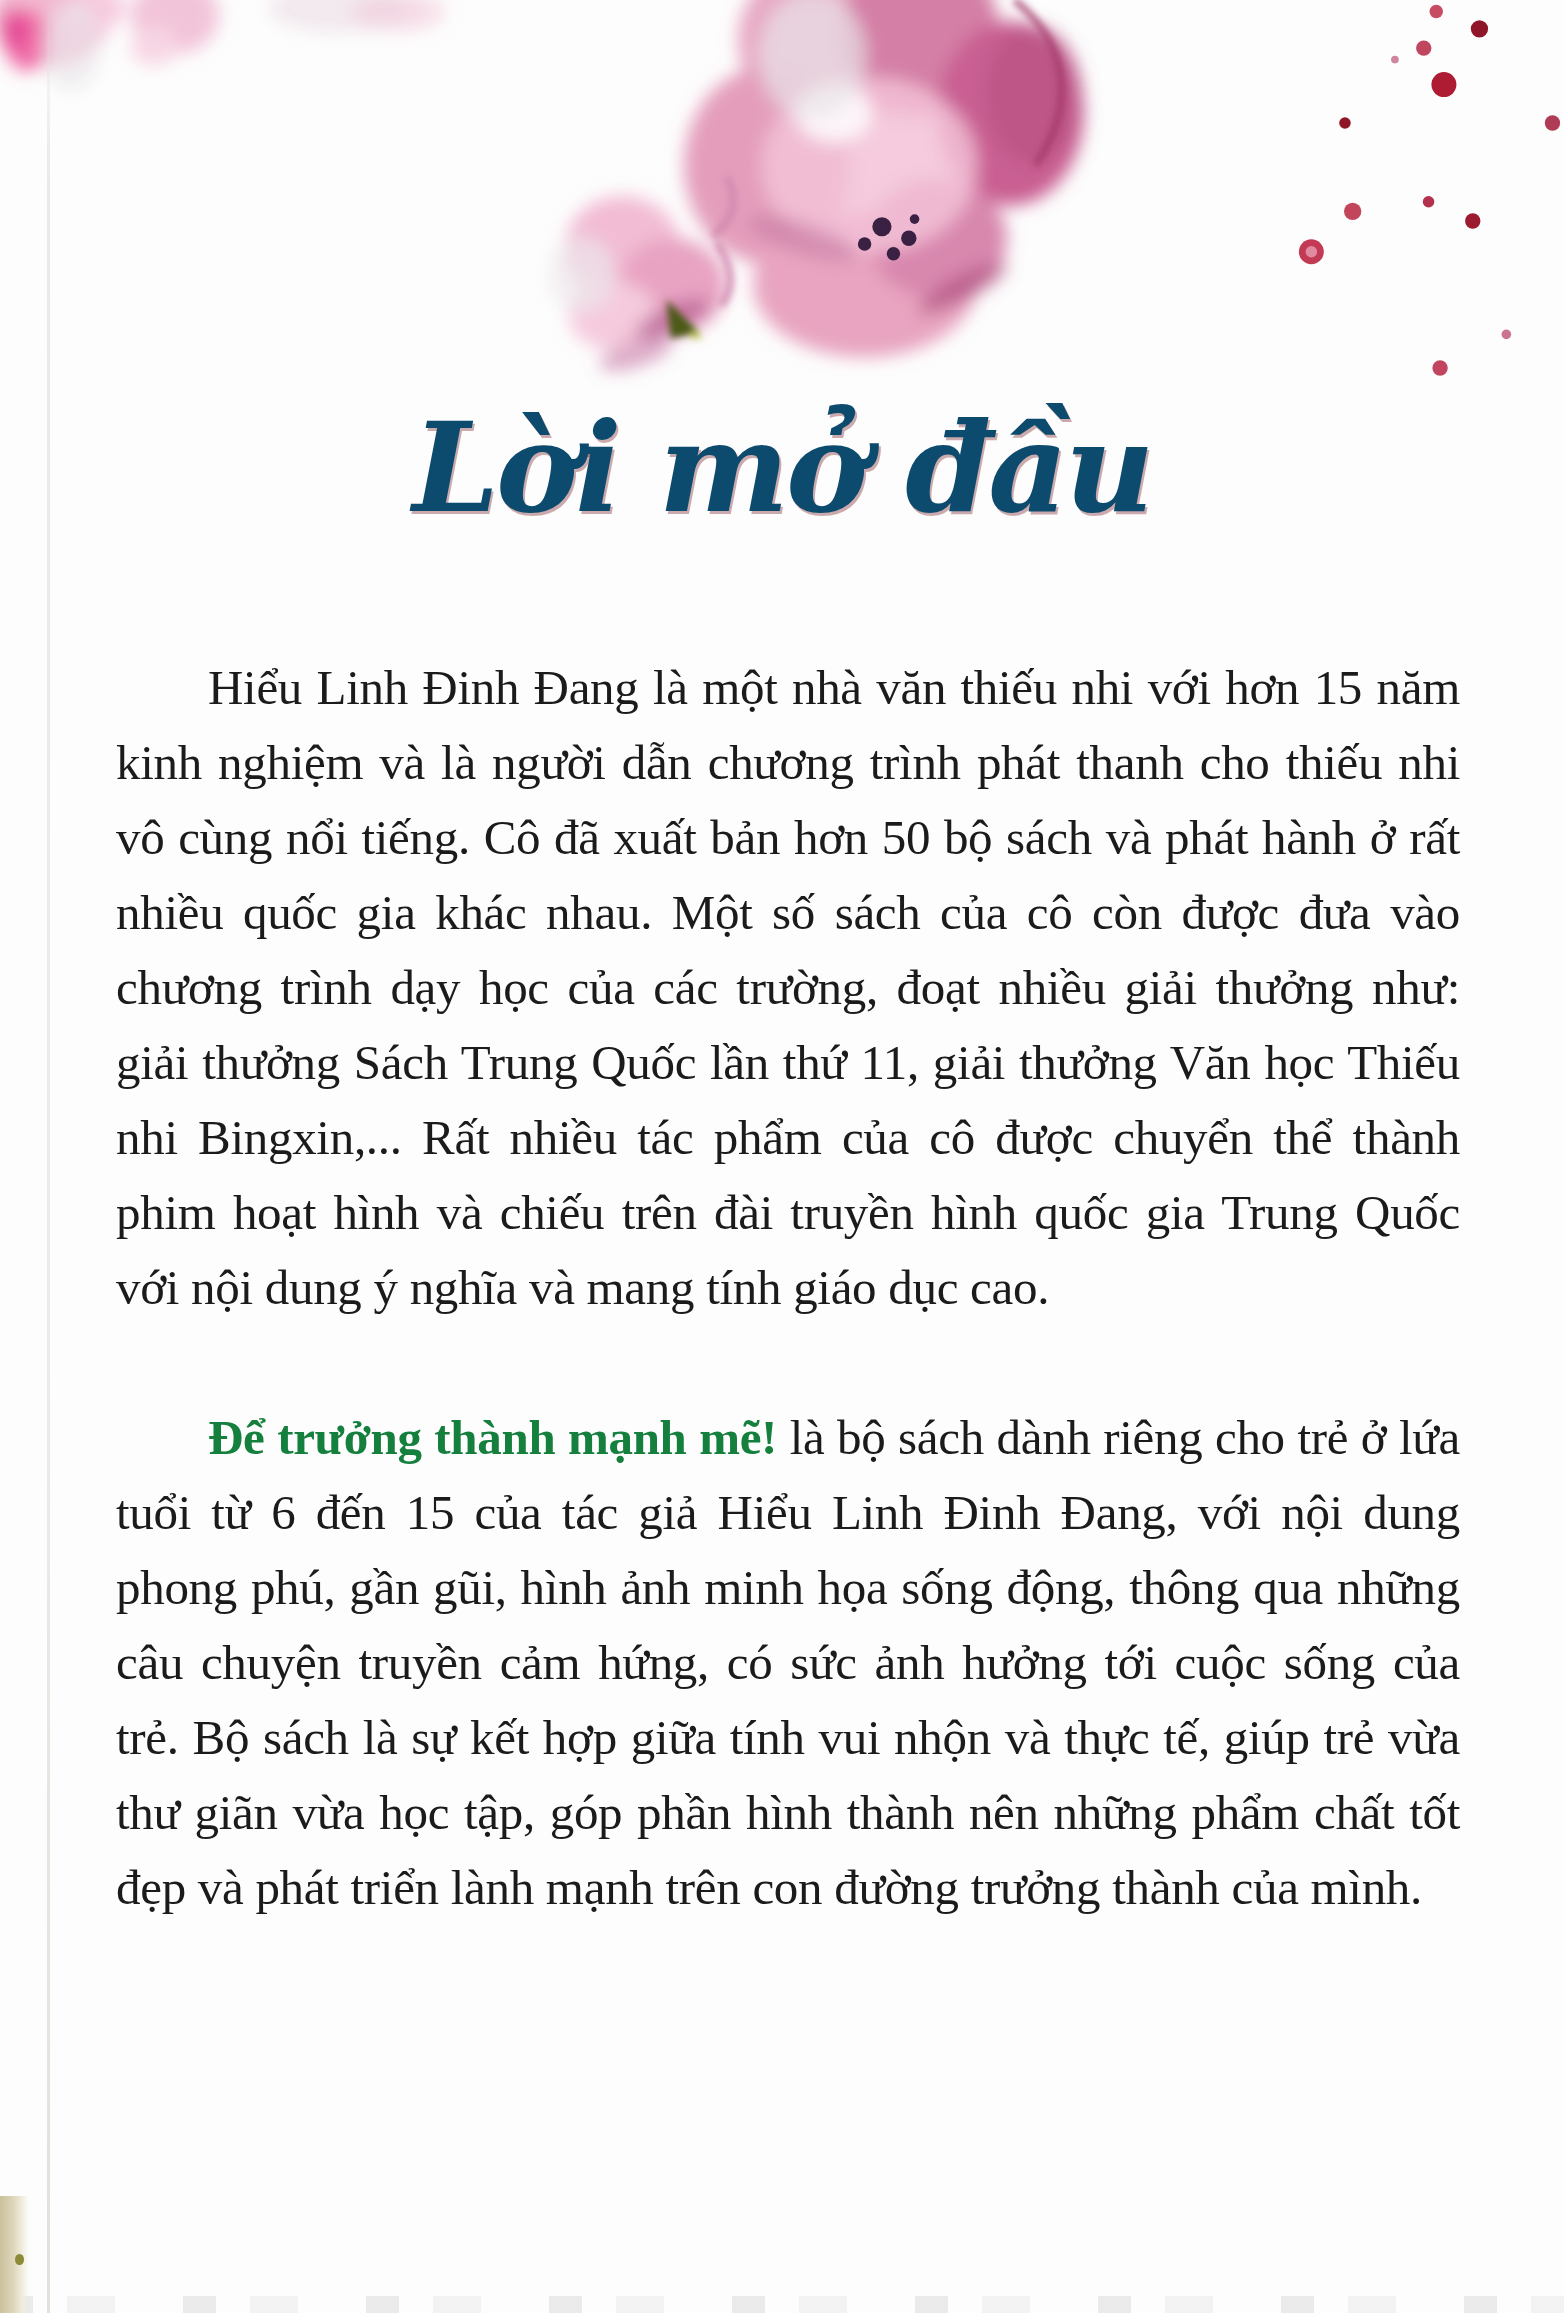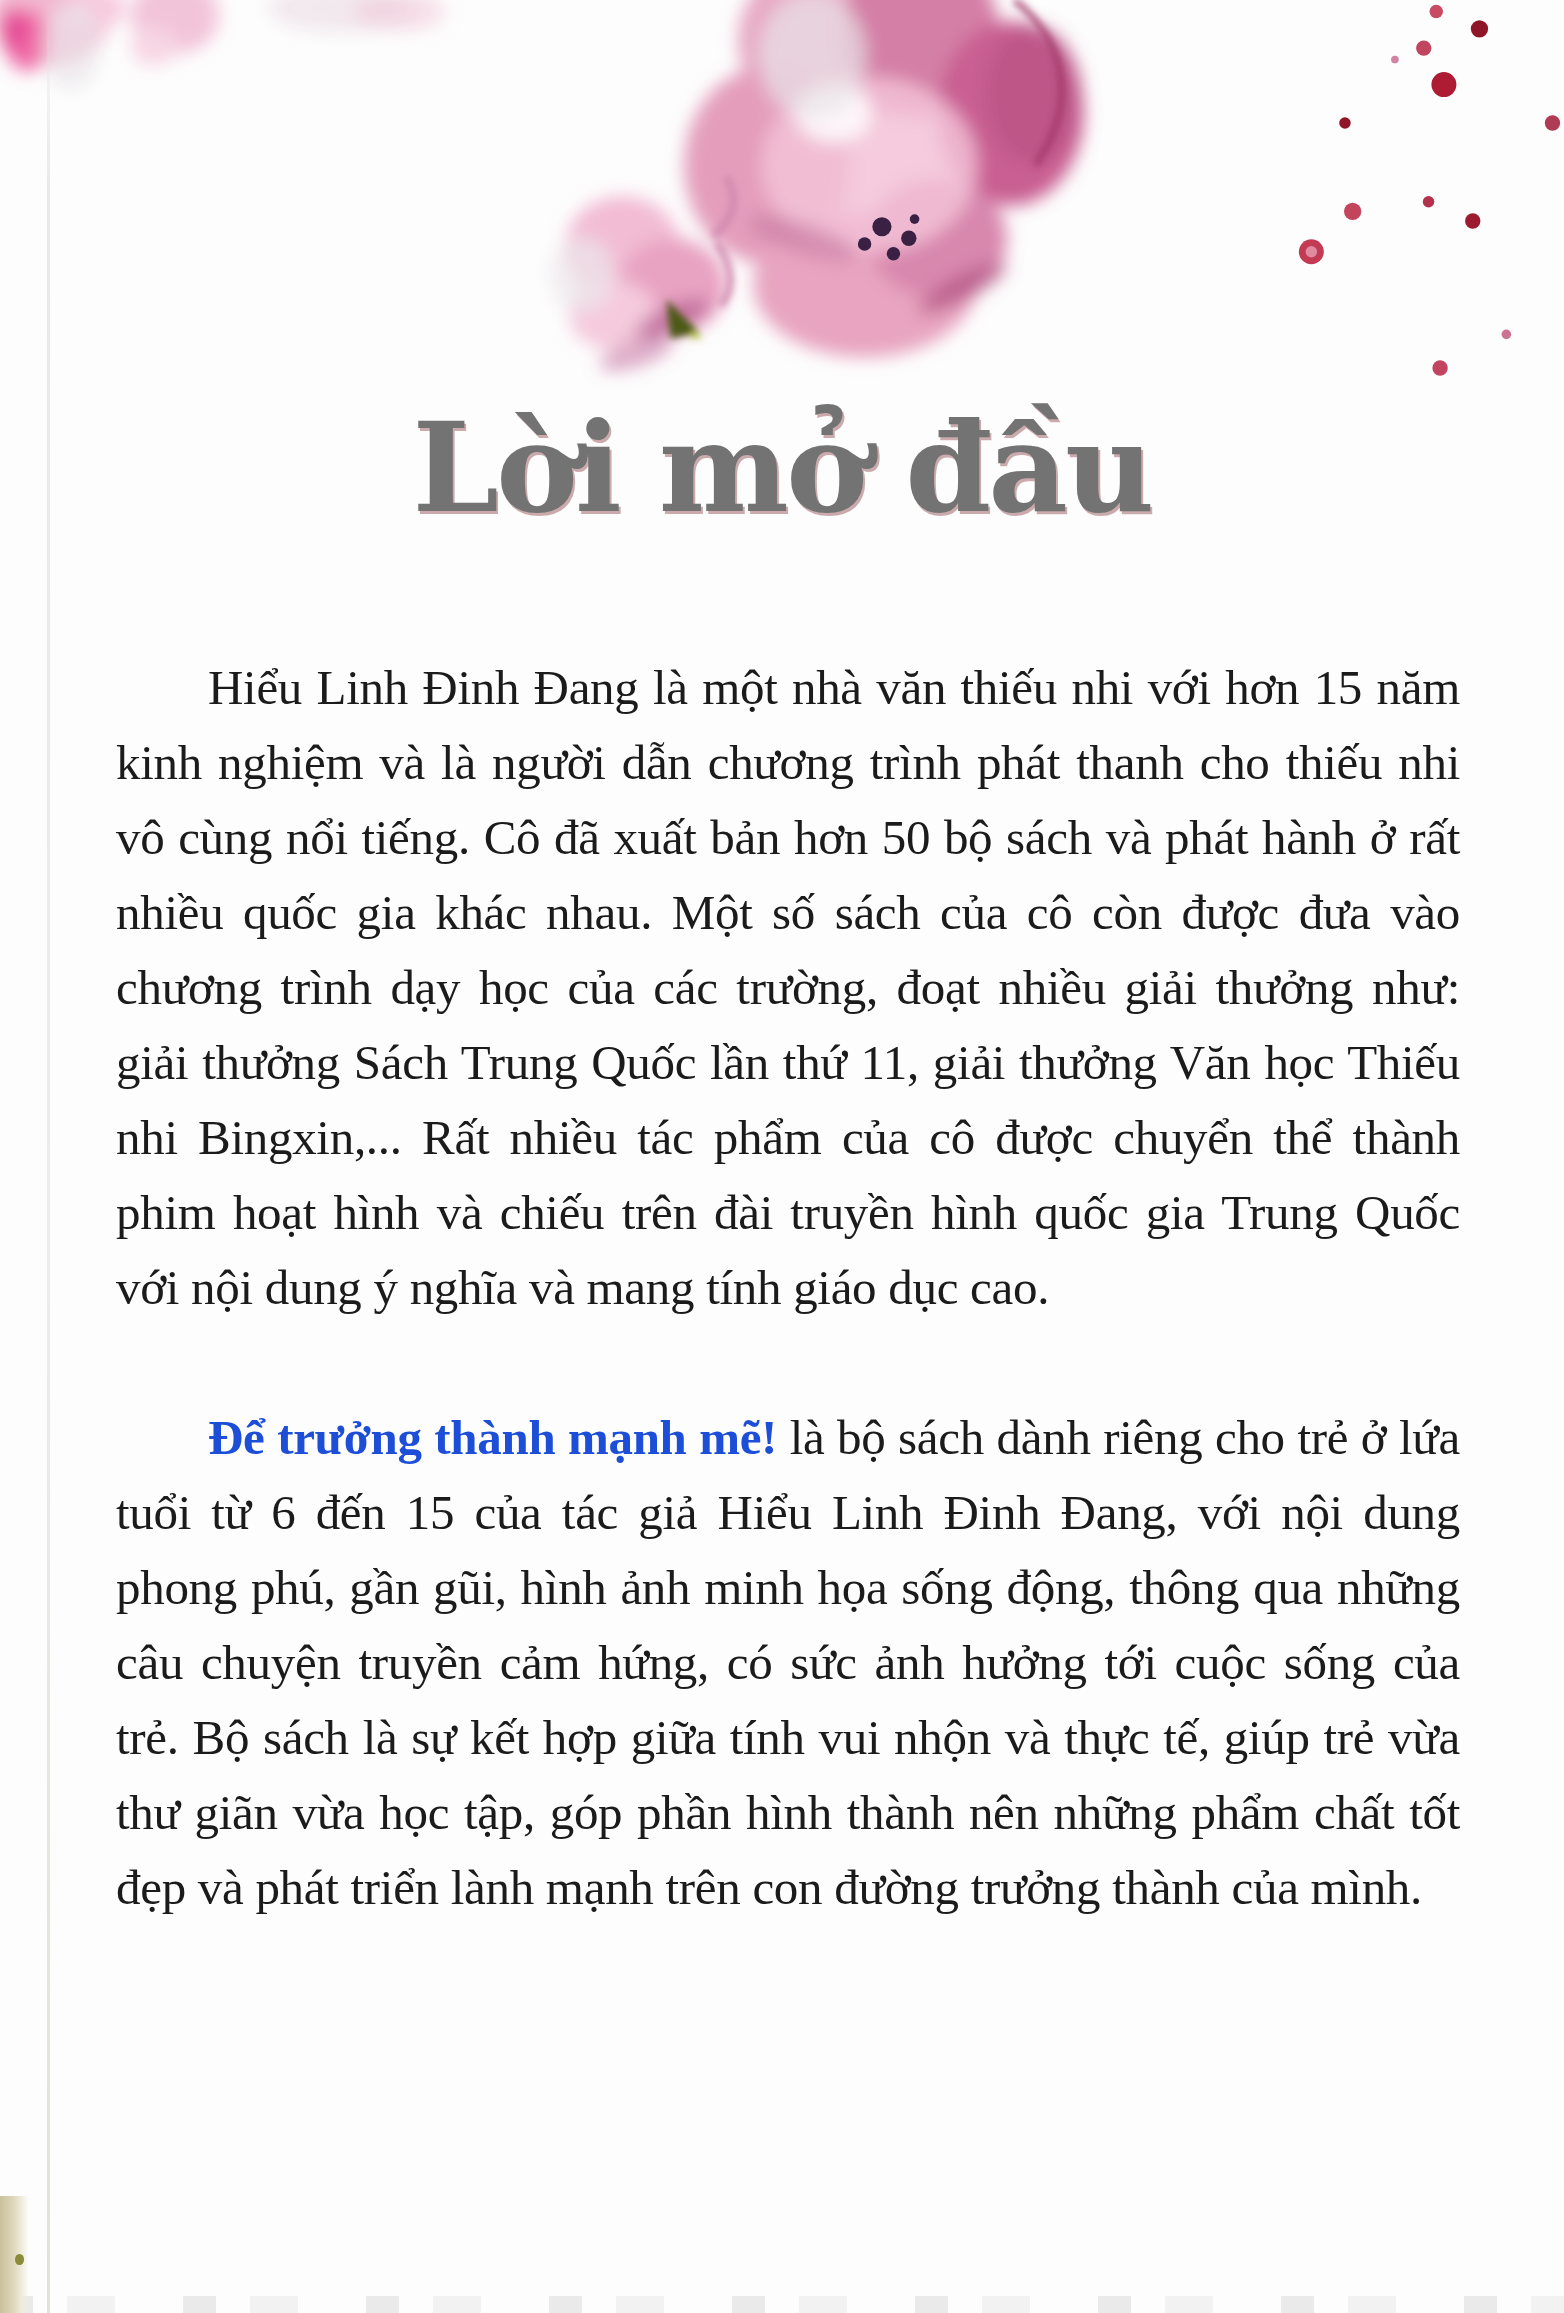--- a/index.html
+++ b/index.html
@@ -37,25 +37,26 @@
   .title-wrap {
     position: absolute;
     top: 373px;
     left: 0;
     width: 1564px;
     text-align: center;
   }
   .title-wrap h1 {
     margin: 0;
     font-family: "DejaVu Serif", serif;
+    font-style: italic;
     font-weight: 700;
     font-size: 123px;
     line-height: 1.55;
     letter-spacing: -2.9px;
-    color: #737373;
+    color: #0c4a6e;
     text-shadow: 1.9px 2.9px 0 rgba(110, 14, 22, 0.35);
   }
   .text-col {
     position: absolute;
     top: 638px;
     left: 104px;
     width: 1368px;
     color: #1b1b1b;
     font-size: 49px;
     line-height: 75px;
@@ -64,21 +65,21 @@
   }
   .text-col p {
     margin: 12px;
     text-indent: 92px;
   }
   .text-col p + p {
     margin-top: 75px;
   }
   .series-lead {
     font-weight: 700;
-    color: #1d4ed8;
+    color: #15803d;
   }
   
   .bottom-noise {
     position: absolute;
     left: 0;
     bottom: 0;
     width: 100%;
     height: 17.3px;
     background:
       repeating-linear-gradient(90deg,

